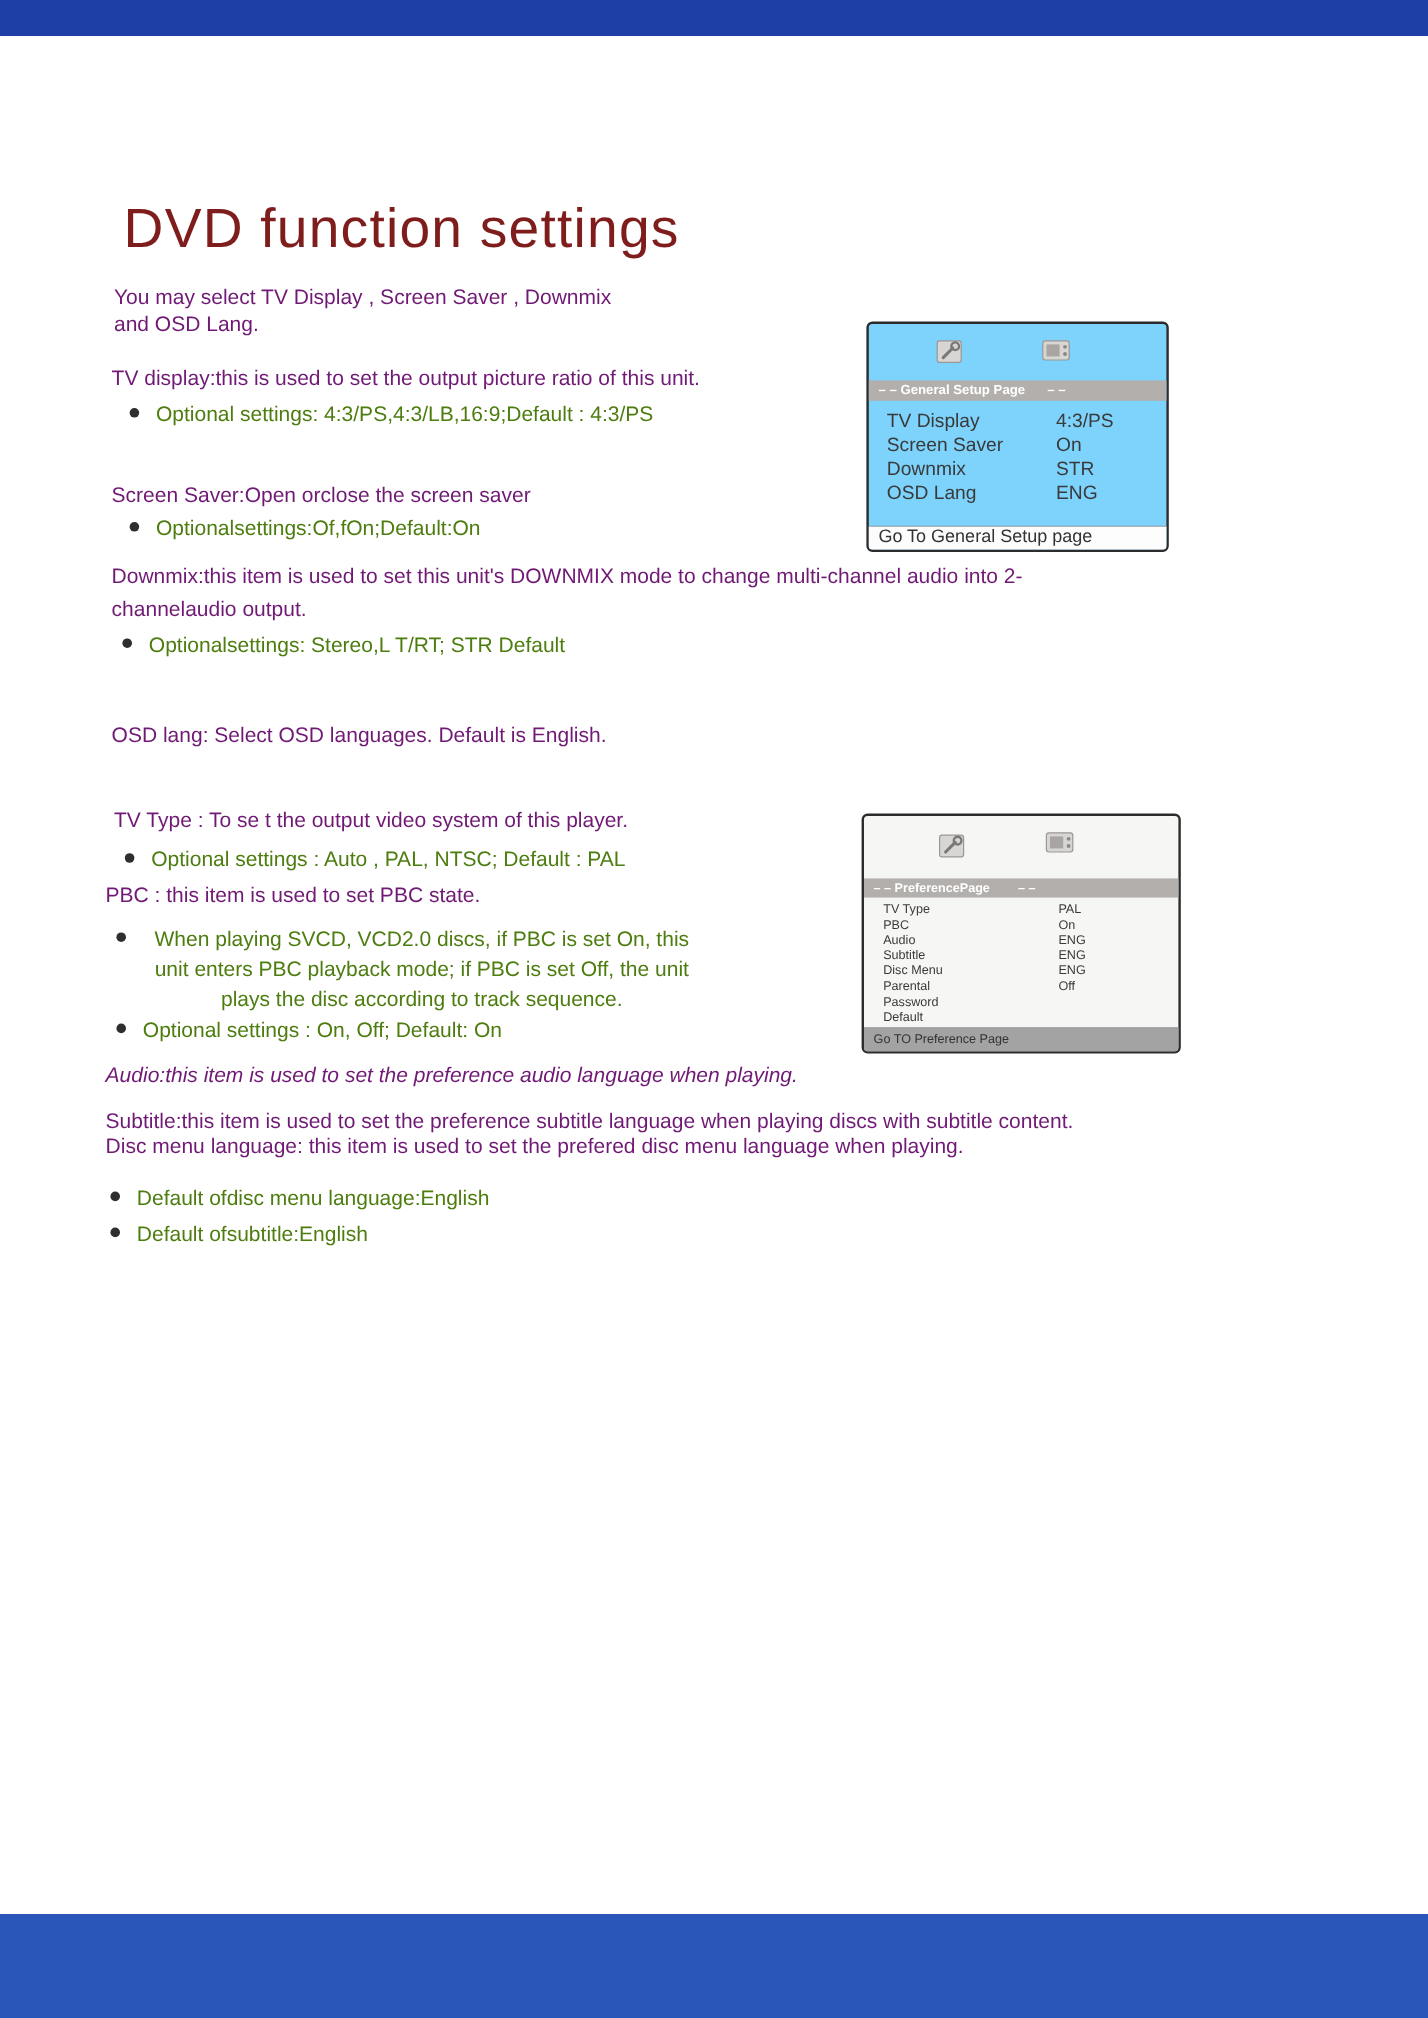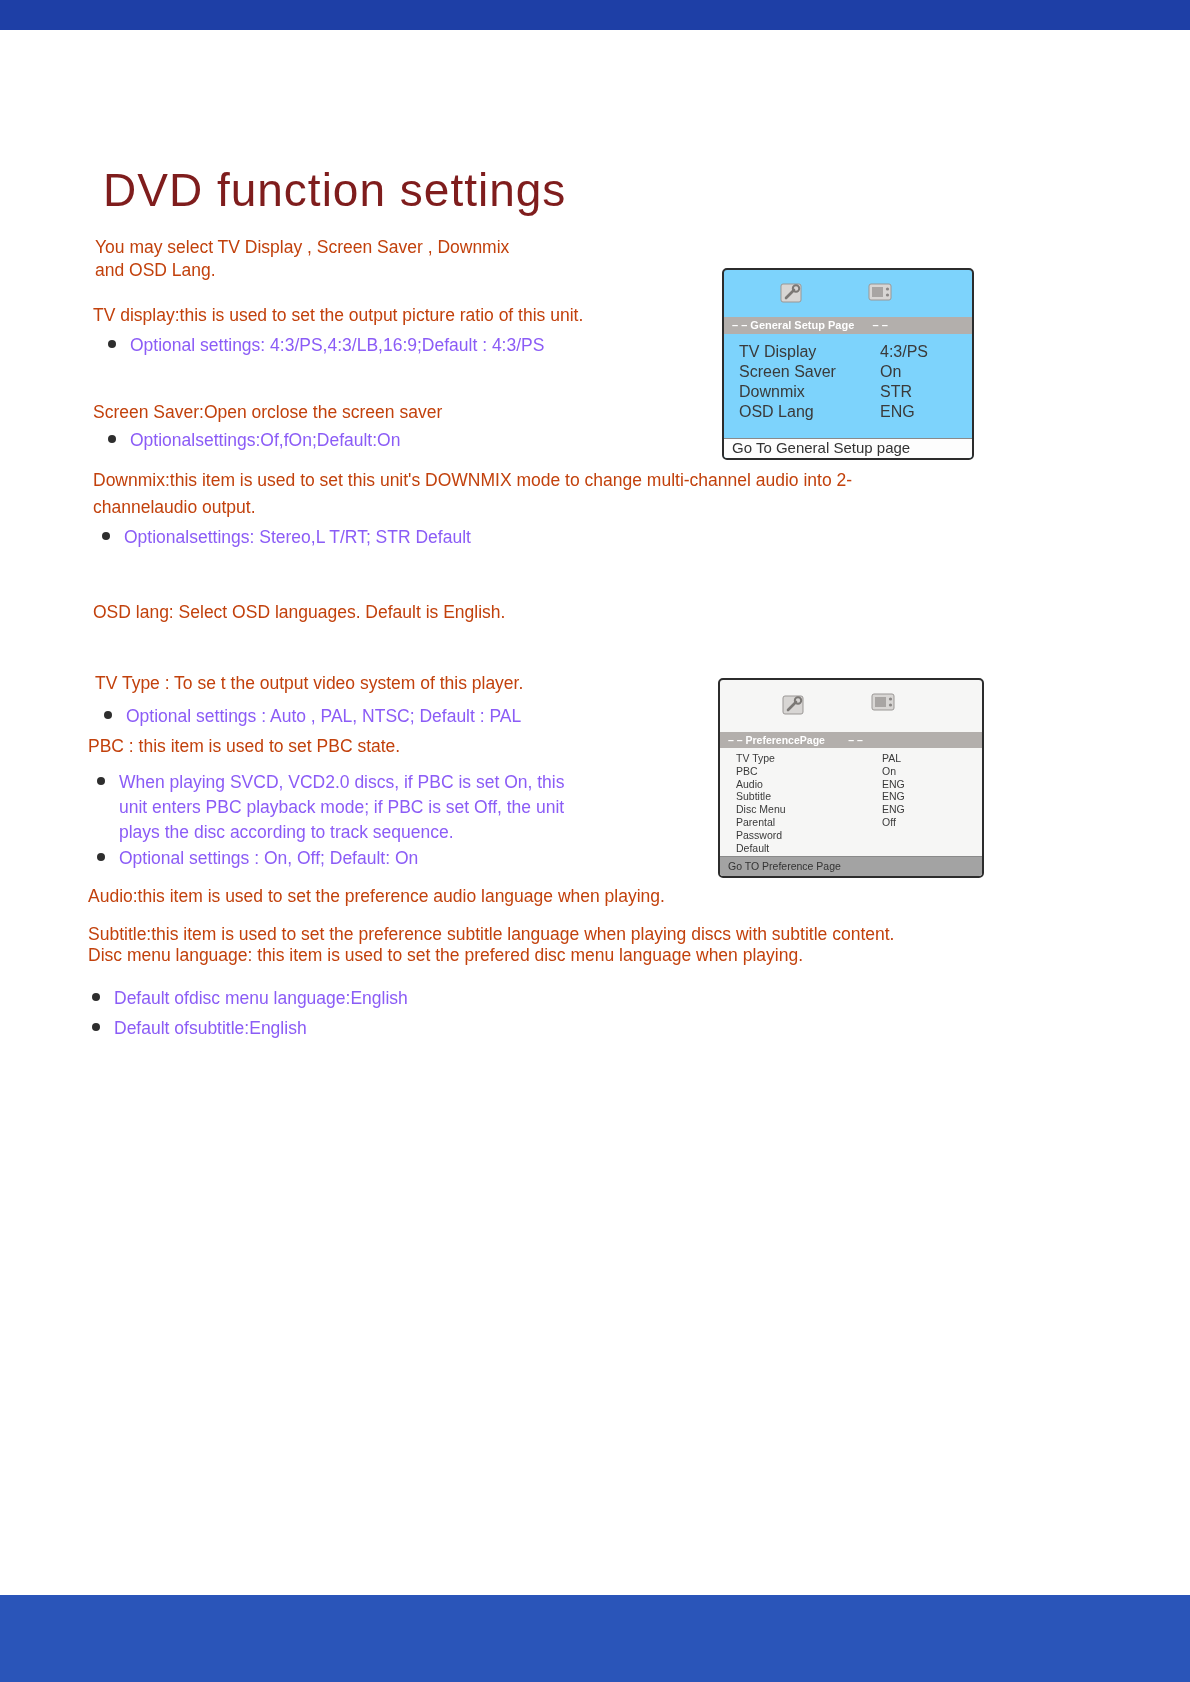--- a/index.html
+++ b/index.html
@@ -2,22 +2,22 @@
 <html><head>
 <meta charset="utf-8">
 <style>
   html,body{margin:0;padding:0;background:#ffffff;}
   .page{position:relative;width:1190px;height:1682px;background:#ffffff;overflow:hidden;
         font-family:"Liberation Sans",sans-serif;color:#4f4f4f;}
   .top-bar{position:absolute;top:0;left:0;width:100%;height:30px;background:#1e3fa6;}
   .bottom-bar{position:absolute;top:1595px;left:0;width:100%;height:87px;background:#2a55b9;}
   .title{position:absolute;left:103px;top:132px;font-size:46px;color:#7f1d1d;
          font-weight:400;letter-spacing:1px;}
-  .para{position:absolute;font-size:17.5px;line-height:23px;color:#c2410c;}
-  .bullet{position:absolute;display:flex;align-items:flex-start;font-size:17.5px;color:#8b5cf6;}
+  .para{position:absolute;font-size:17.5px;line-height:23px;color:#701a75;}
+  .bullet{position:absolute;display:flex;align-items:flex-start;font-size:17.5px;color:#4d7c0f;text-align:center;}
   .bullet .dot{flex:0 0 auto;width:8px;height:8px;border-radius:50%;background:#2e2e2e;
                margin:7px 14px 0 0;}
   .bullet .btext{line-height:25px;}
   
   .osd{position:absolute;background:#7dd3fc;border:2px solid #2c2c2c;border-radius:5px;}
   .osd .icons{position:absolute;top:0;left:0;width:100%;}
   .osd .icon{position:absolute;}
   .osd .header{position:absolute;left:0;right:0;background:#b3afac;color:#ffffff;
                font-weight:bold;white-space:pre;overflow:hidden;}
   .osd .rows{position:absolute;left:0;right:0;}
@@ -86,21 +86,21 @@
   <div class="para" style="left:88px;top:735px;">PBC : this item is used to set PBC state.</div>
   <div class="bullet" style="left:97px;top:770px;width:500px;">
     <span class="dot"></span>
     <span class="btext" style="width:465px;">When playing SVCD, VCD2.0 discs, if PBC is set On, this unit enters PBC playback mode; if PBC is set Off, the unit plays the disc according to track sequence.</span>
   </div>
   <div class="bullet" style="left:97px;top:846px;">
     <span class="dot"></span>
     <span class="btext">Optional settings : On, Off; Default: On</span>
   </div>
 
-  <div class="para" style="left:88px;top:885px;">Audio:this  item is used to set the preference  audio language when playing.</div>
+  <div class="para" style="left:88px;top:885px;font-style:italic;">Audio:this  item is used to set the preference  audio language when playing.</div>
 
   <div class="para" style="left:88px;top:924px;width:880px;line-height:21px;">
     <div>Subtitle:this  item is used to set the preference  subtitle language when playing discs with subtitle content.</div>
     <div>Disc menu language: this item is used to set the prefered disc menu language when playing.</div>
   </div>
 
   <div class="bullet" style="left:92px;top:986px;">
     <span class="dot"></span>
     <span class="btext">Default ofdisc menu language:English</span>
   </div>

